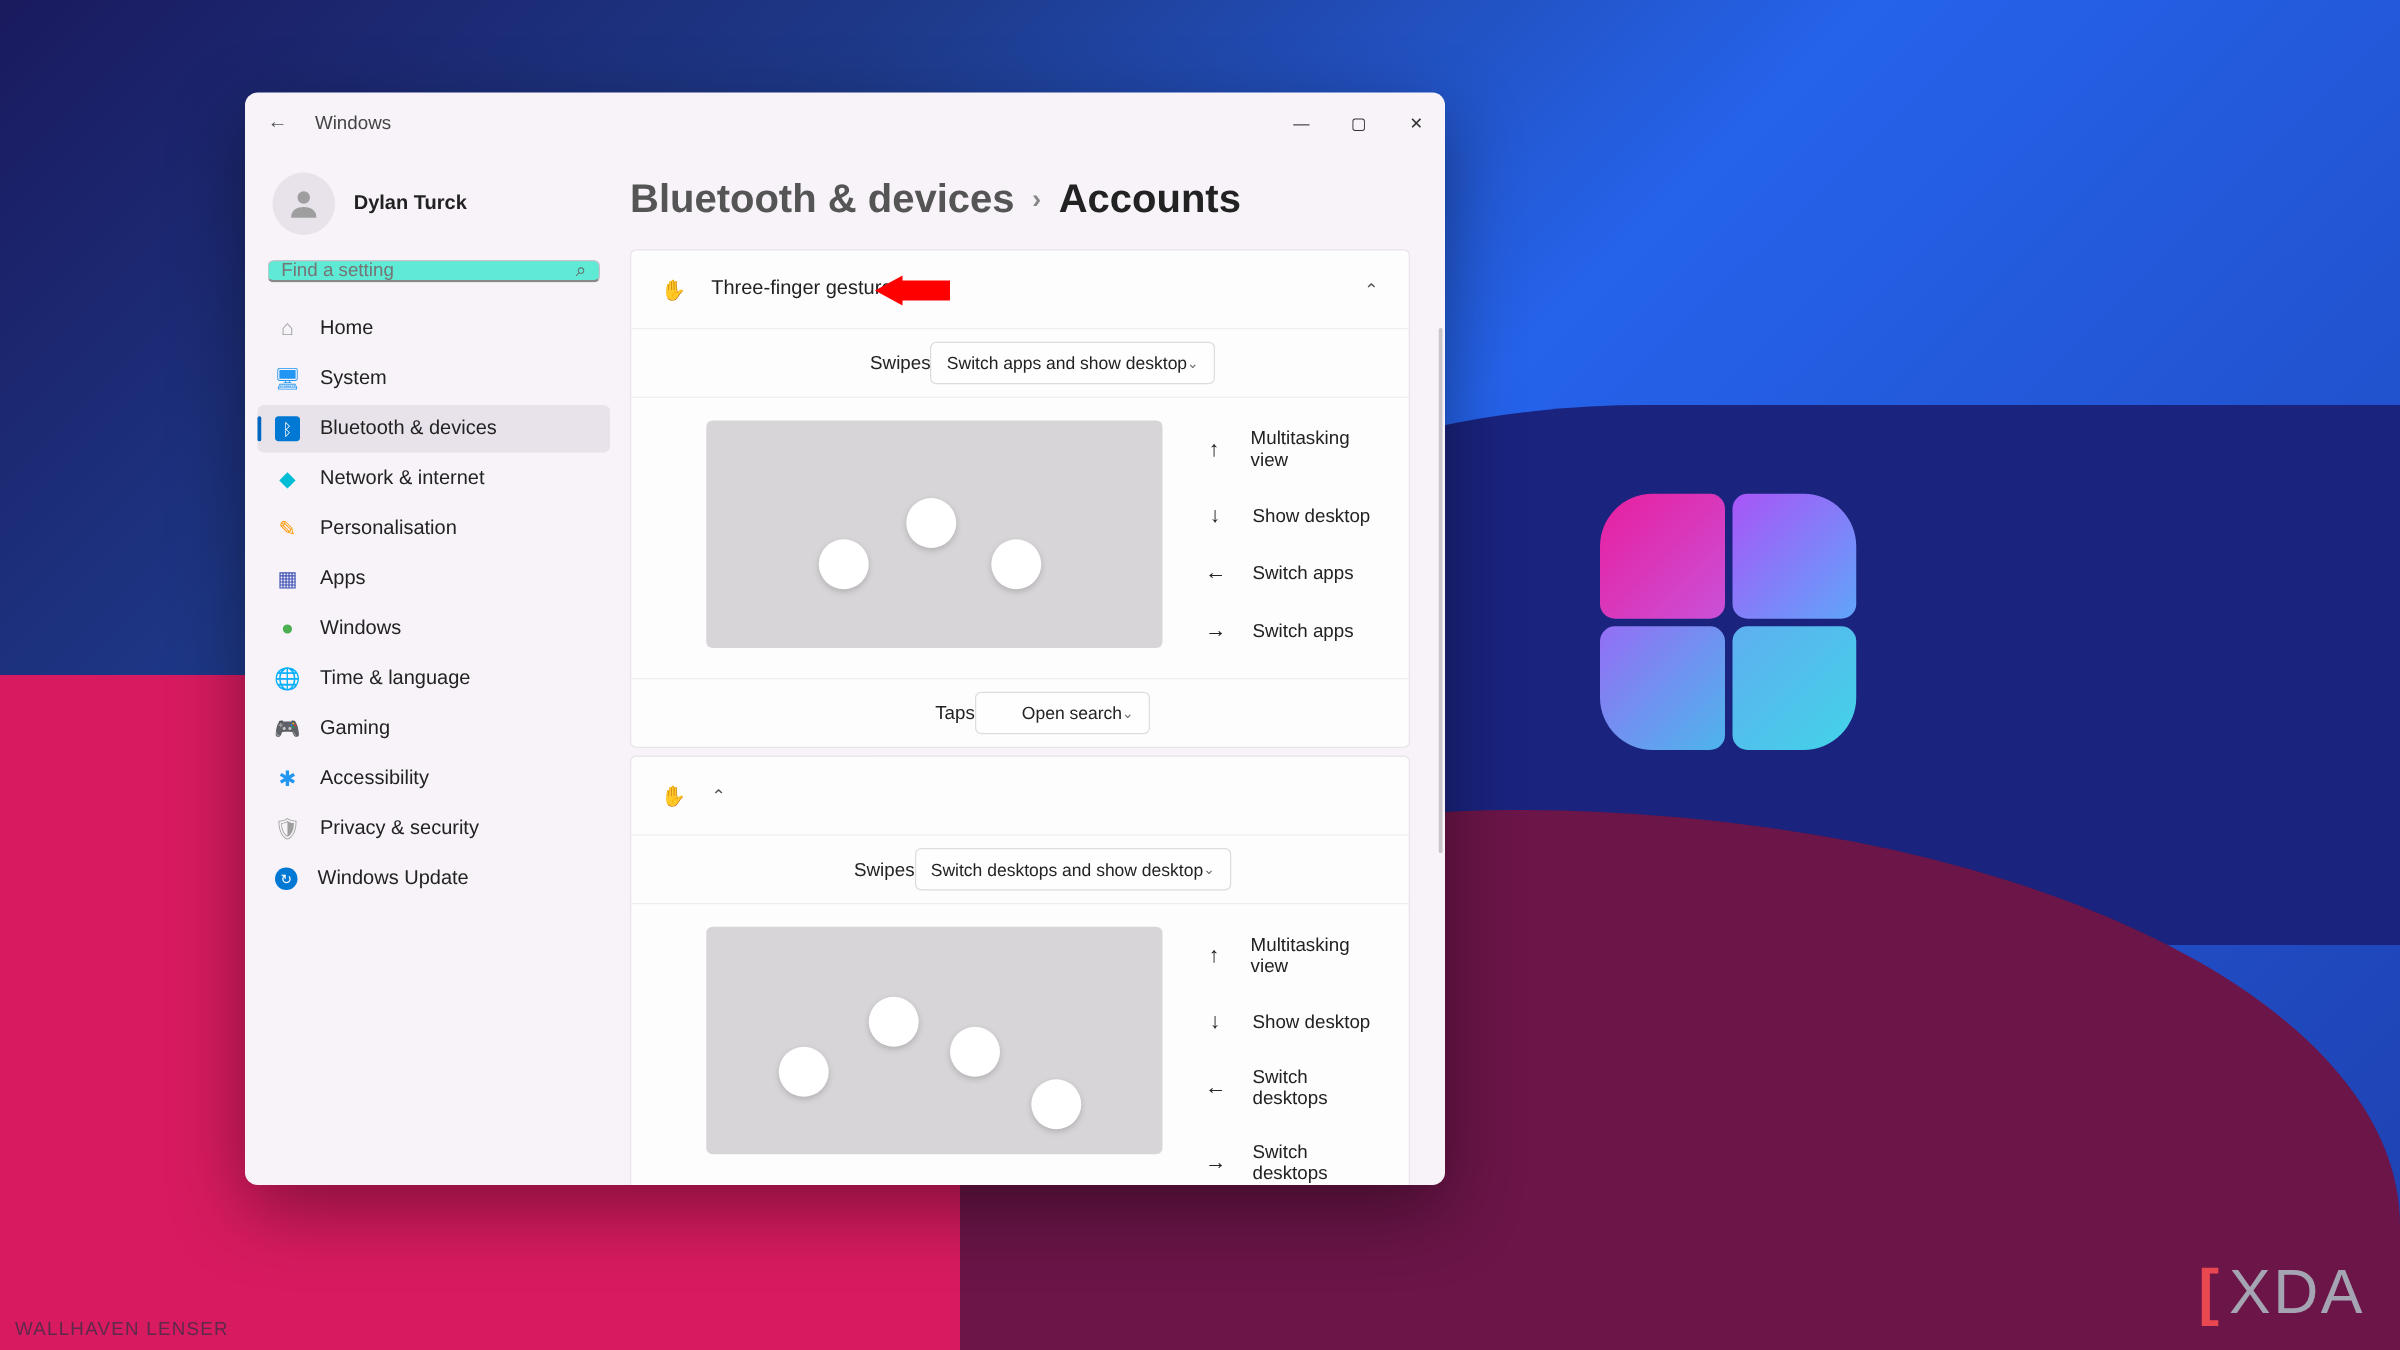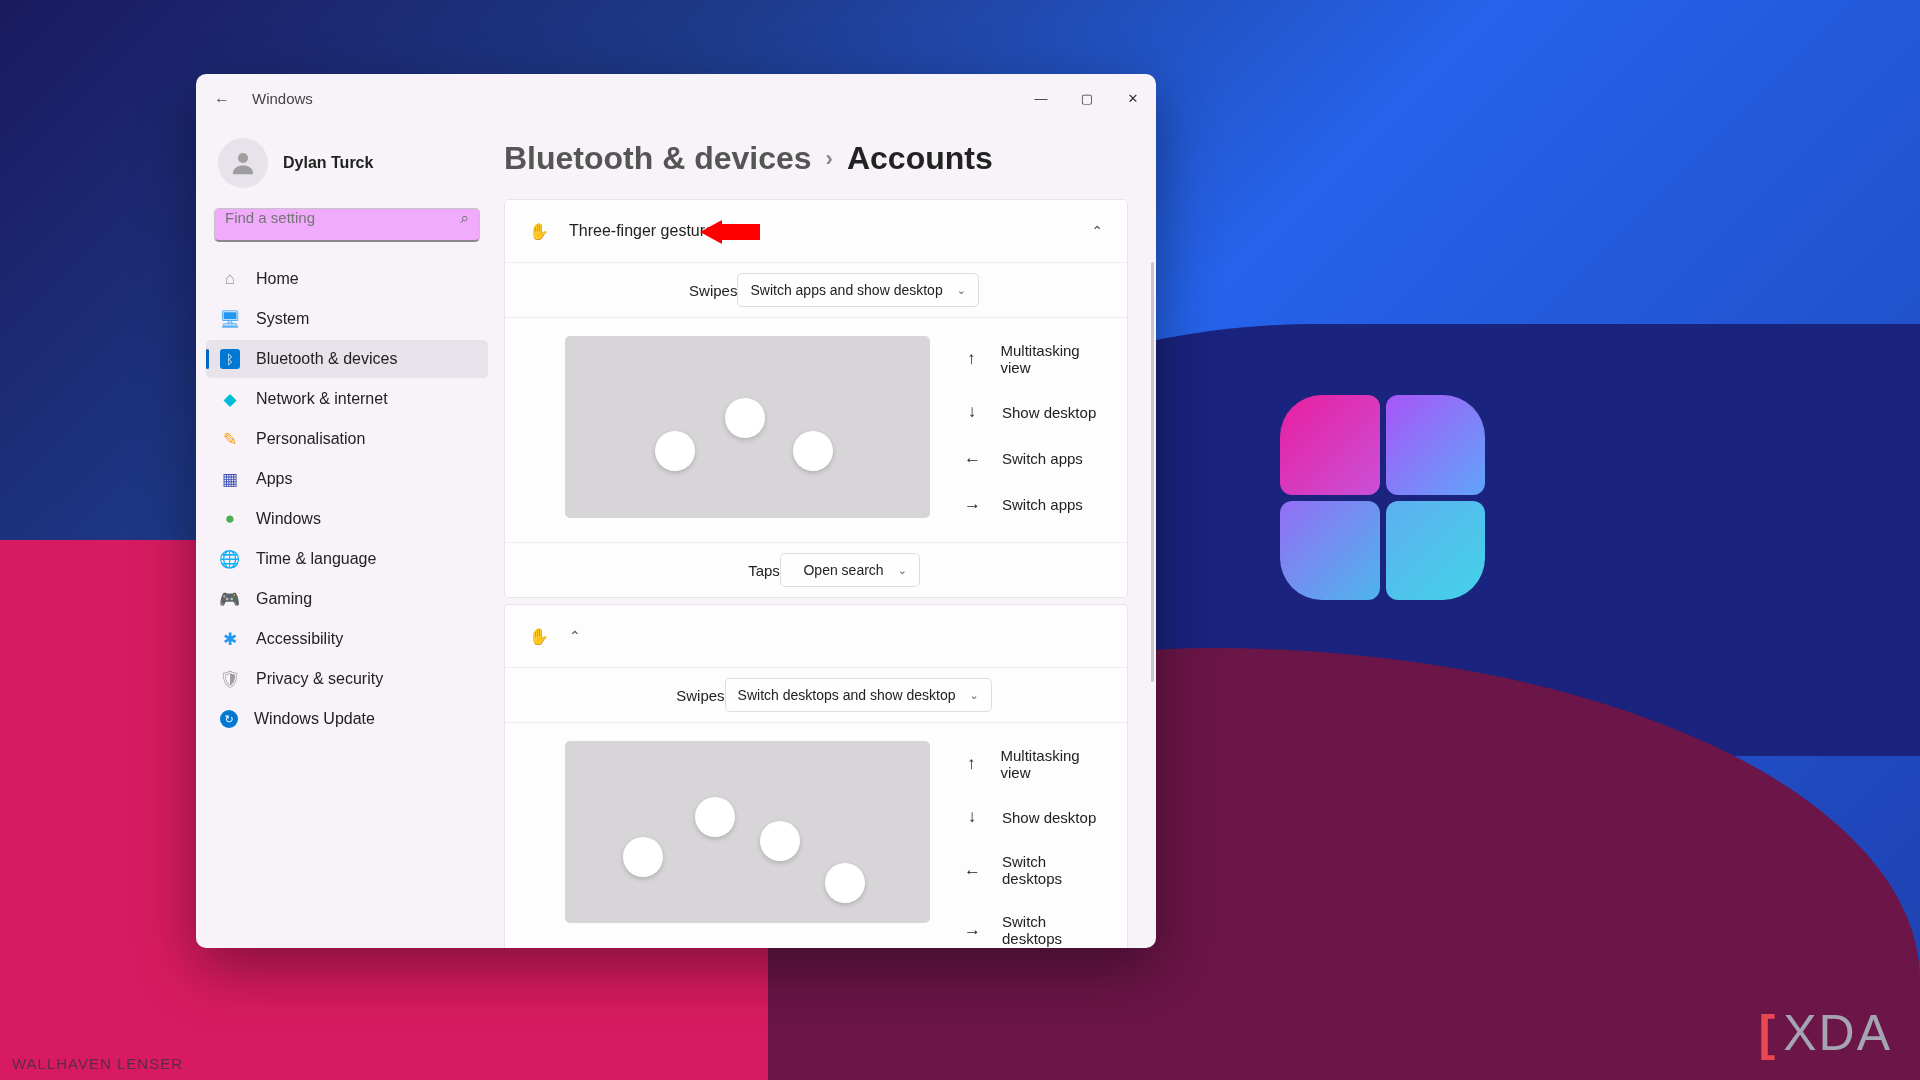--- a/index.html
+++ b/index.html
@@ -66,22 +66,22 @@
 .tb-controls { display: flex; }
 .tb-btn { width: 46px; height: 40px; display: flex; align-items: center; justify-content: center; cursor: pointer; color: #333; font-size: 13px; }
 
 .body { flex: 1; display: flex; overflow: hidden; }
 .sidebar { width: 300px; padding: 8px 8px 8px 10px; display: flex; flex-direction: column; }
 .user-row { display: flex; align-items: center; gap: 15px; padding: 8px 12px 20px; }
 .avatar { width: 50px; height: 50px; border-radius: 50%; background: #e8e2ea; display: flex; align-items: center; justify-content: center; }
 .avatar svg { width: 30px; height: 30px; fill: #9e9e9e; }
 .username { font-size: 16px; font-weight: 600; color: #222; }
 .search-box {
-  margin: 0 8px 18px; height: 34px; border: 1px solid #c8c2ca; border-bottom: 2px solid #888;
-  border-radius: 5px; background: #f0abfc; display: flex; align-items: flex-start; padding: 0 10px;
+  margin: 0 8px 18px; height: 18px; border: 1px solid #c8c2ca; border-bottom: 2px solid #888;
+  border-radius: 5px; background: #5eead4; display: flex; align-items: center; padding: 0 10px;
 }
 .search-box input { flex: 1; border: none; background: none; outline: none; font-size: 15px; color: #666; }
 .search-box span { color: #666; font-size: 15px; }
 
 .nav { display: flex; flex-direction: column; gap: 2px; }
 .nav-item {
   height: 38px; border-radius: 5px; display: flex; align-items: center;
   gap: 16px; padding: 0 14px; cursor: pointer; font-size: 16px; color: #222;
   position: relative;
 }
@@ -109,21 +109,21 @@
 .card-header .title { flex: 1; font-size: 16px; color: #222; }
 .card-header .chevron { font-size: 14px; color: #555; }
 
 .card-row {
   border-top: 1px solid #eee; padding: 10px 24px 10px 60px;
   display: flex; align-items: center; justify-content: center;
 }
 .card-row .row-label { font-size: 15px; color: #222; }
 .dropdown {
   height: 34px; border: 1px solid #ddd; border-radius: 5px; background: #fefefe;
-  padding: 0 12px; display: flex; align-items: center; gap: 14px;
+  padding: 0 12px; display: flex; align-items: center; 
   font-size: 14px; color: #222; cursor: pointer; min-width: 140px; justify-content: flex-end;
 }
 .dropdown .dd-chev { font-size: 11px; color: #666; }
 
 .gesture-body {
   border-top: 1px solid #eee; padding: 18px 24px 24px 60px;
   display: flex; gap: 34px;
 }
 .gesture-preview {
   width: 365px; height: 182px; background: #d8d5d9; border-radius: 5px;

